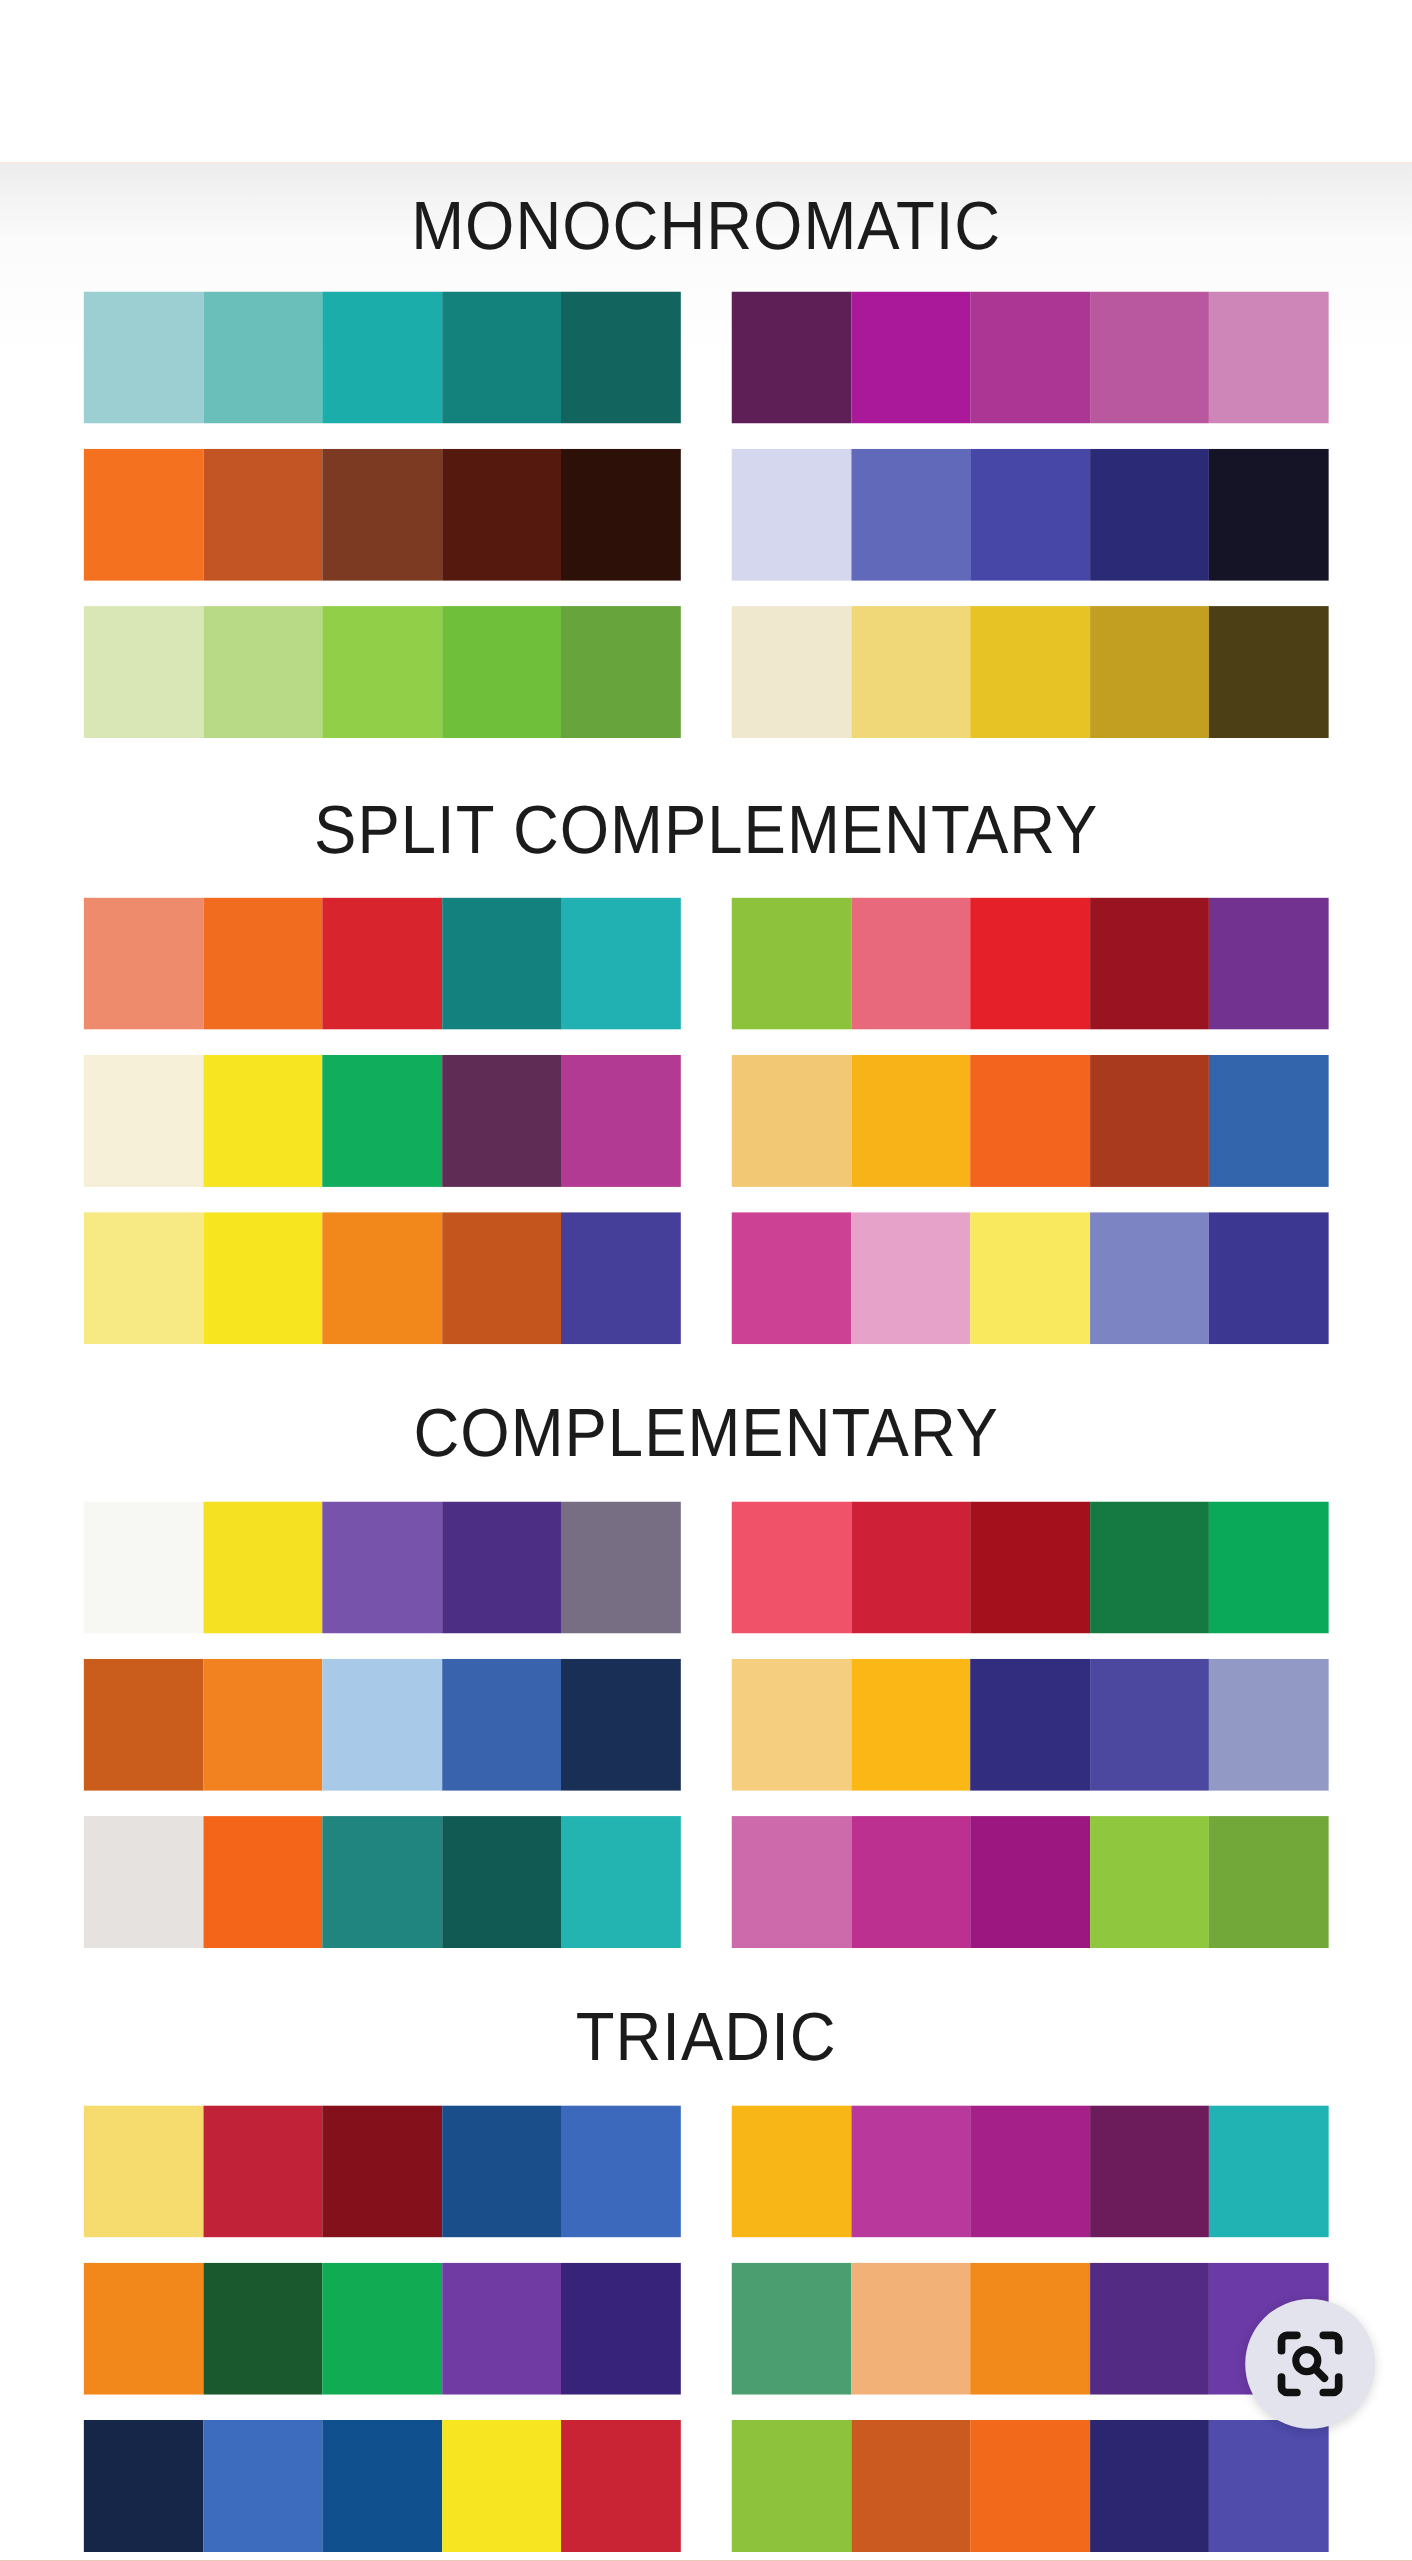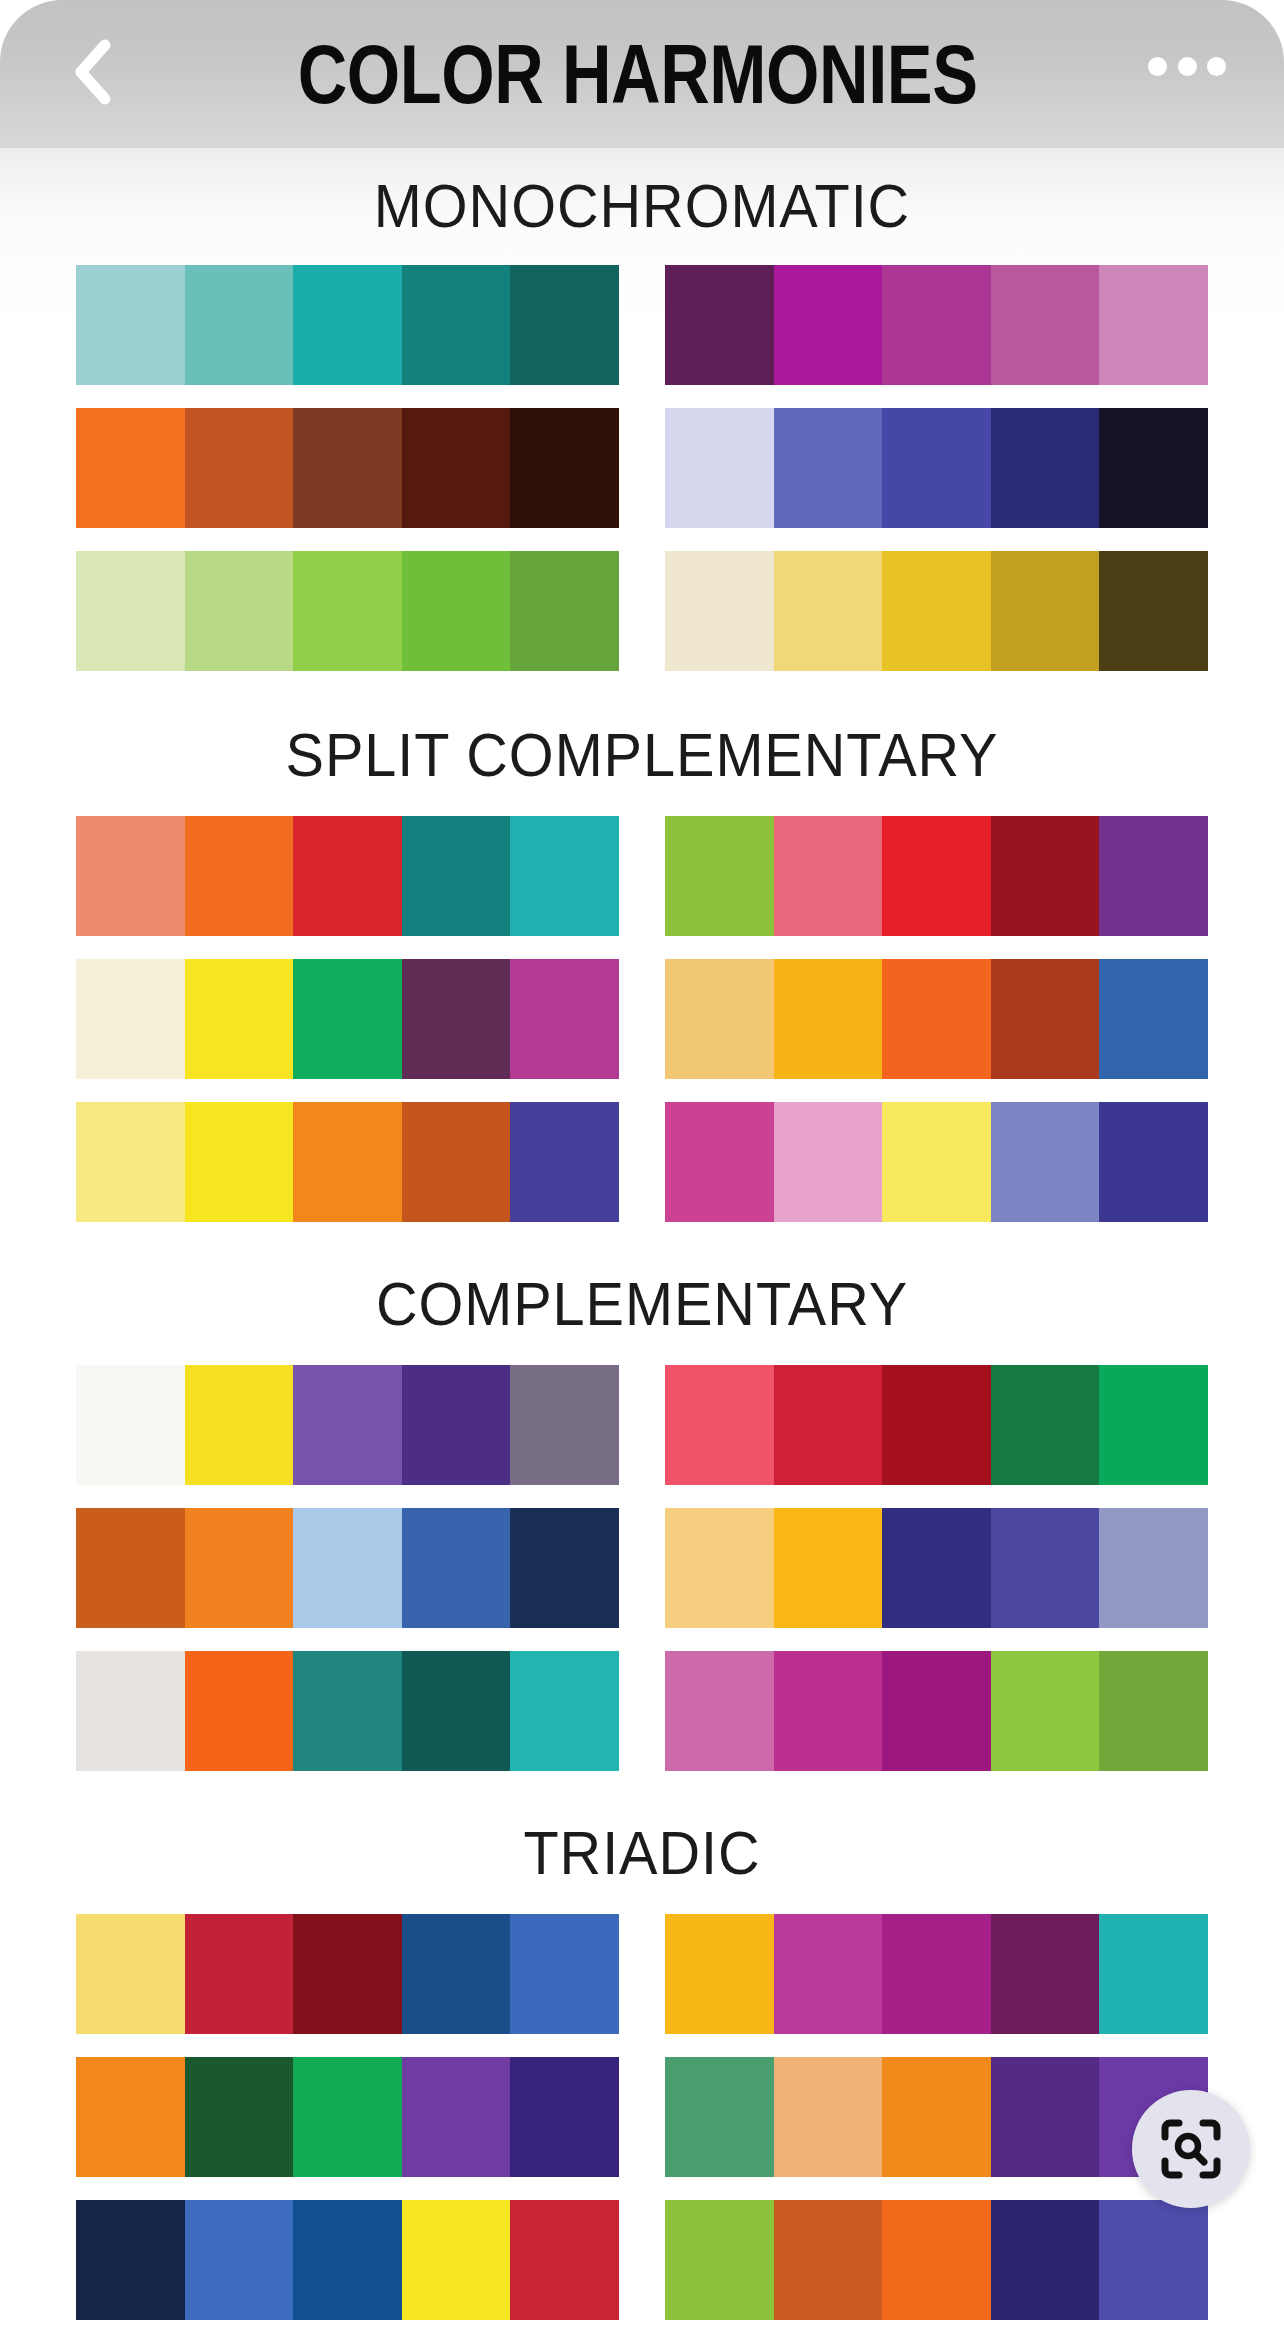--- a/index.html
+++ b/index.html
@@ -124,37 +124,20 @@
     cursor:pointer;
     z-index:20;
   }
   #lens-fab svg { display:block; }
 </style>
 </head>
 <body>
 
 <div id="app">
 
-  <div id="header">
-    <div id="back-btn">
-      <span>
-        <svg width="44" height="66" viewBox="0 0 44 66" fill="none">
-          <path d="M34 6 L10 33 L34 60" stroke="#ffffff" stroke-width="11" stroke-linecap="round" stroke-linejoin="round"></path>
-        </svg>
-      </span>
-    </div>
-
-    <div id="header-title">COLOR HARMONIES</div>
-
-    <div id="menu-dots">
-      <span></span>
-      <span></span>
-      <span></span>
-    </div>
-  </div>
 
   <div id="content">
     <div id="sheet">
         <div class="section sec-mono">
           <div class="section-heading">MONOCHROMATIC</div>
           <div class="palette-grid">
             <div class="palette-row">
               <div class="palette">
                 <div class="swatch" style="background: rgb(156, 207, 209);"></div>
                 <div class="swatch" style="background: rgb(107, 191, 187);"></div>

